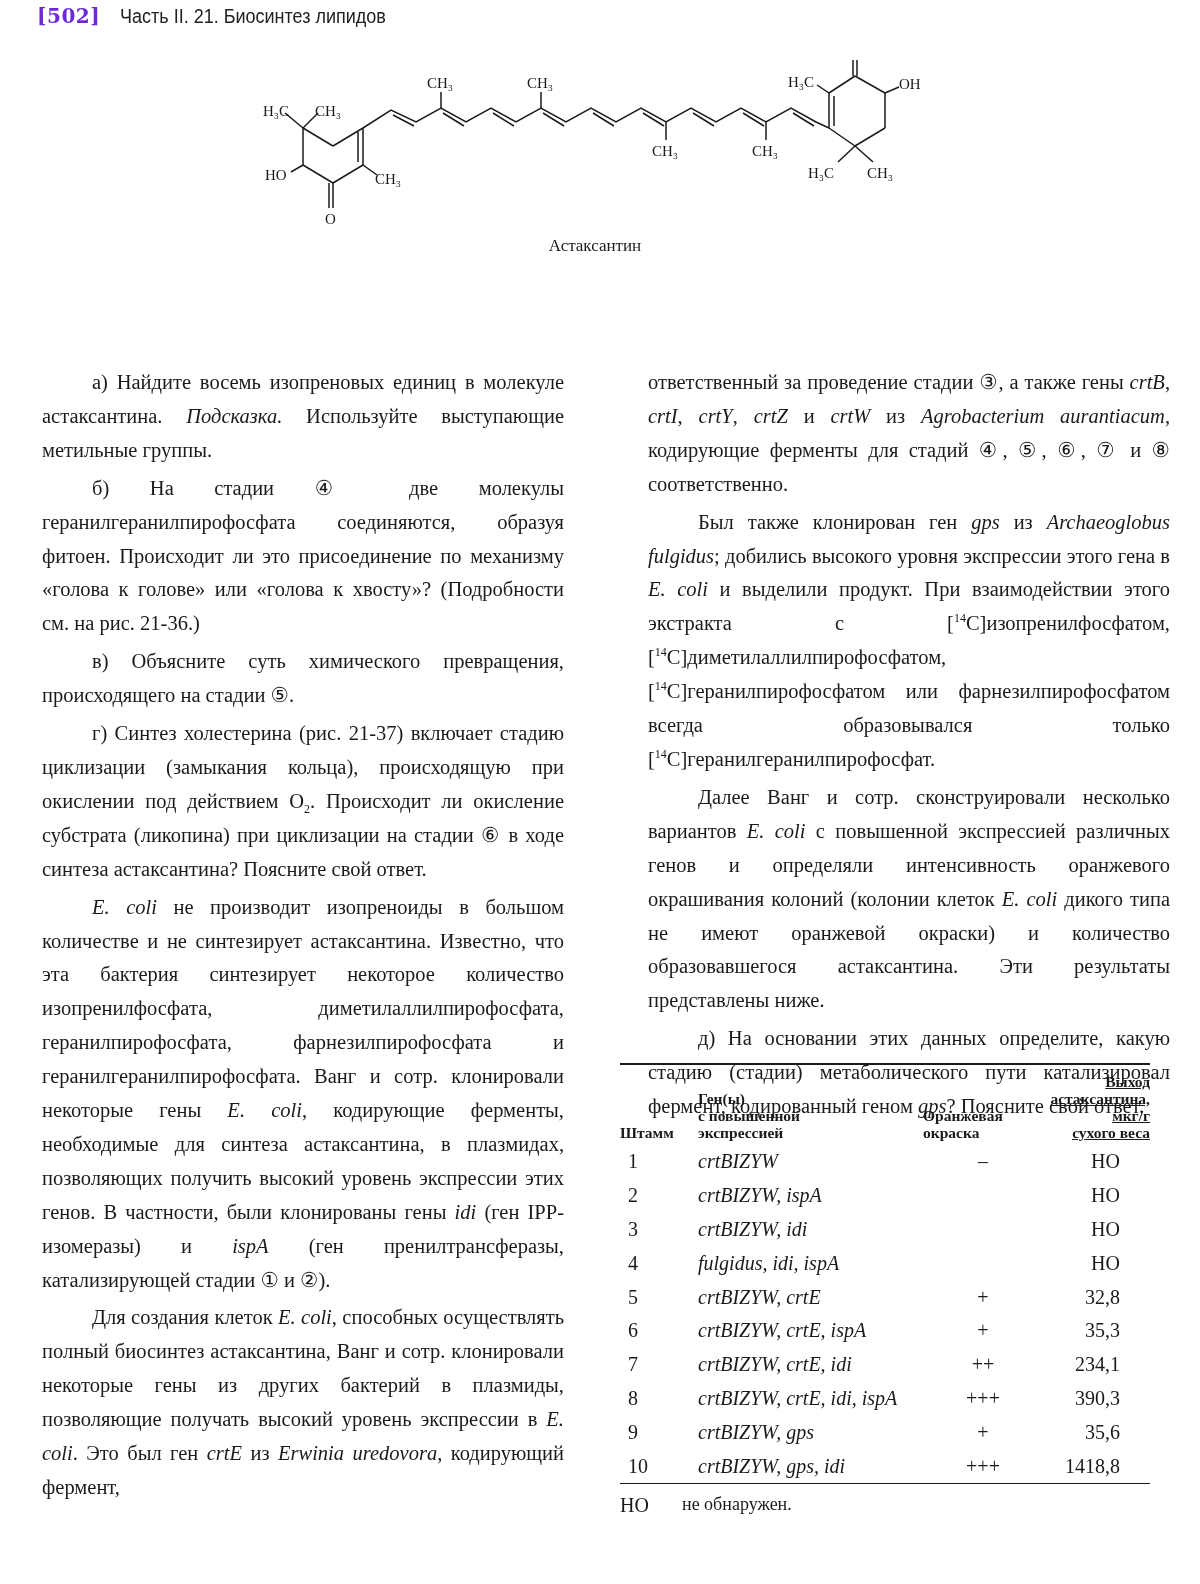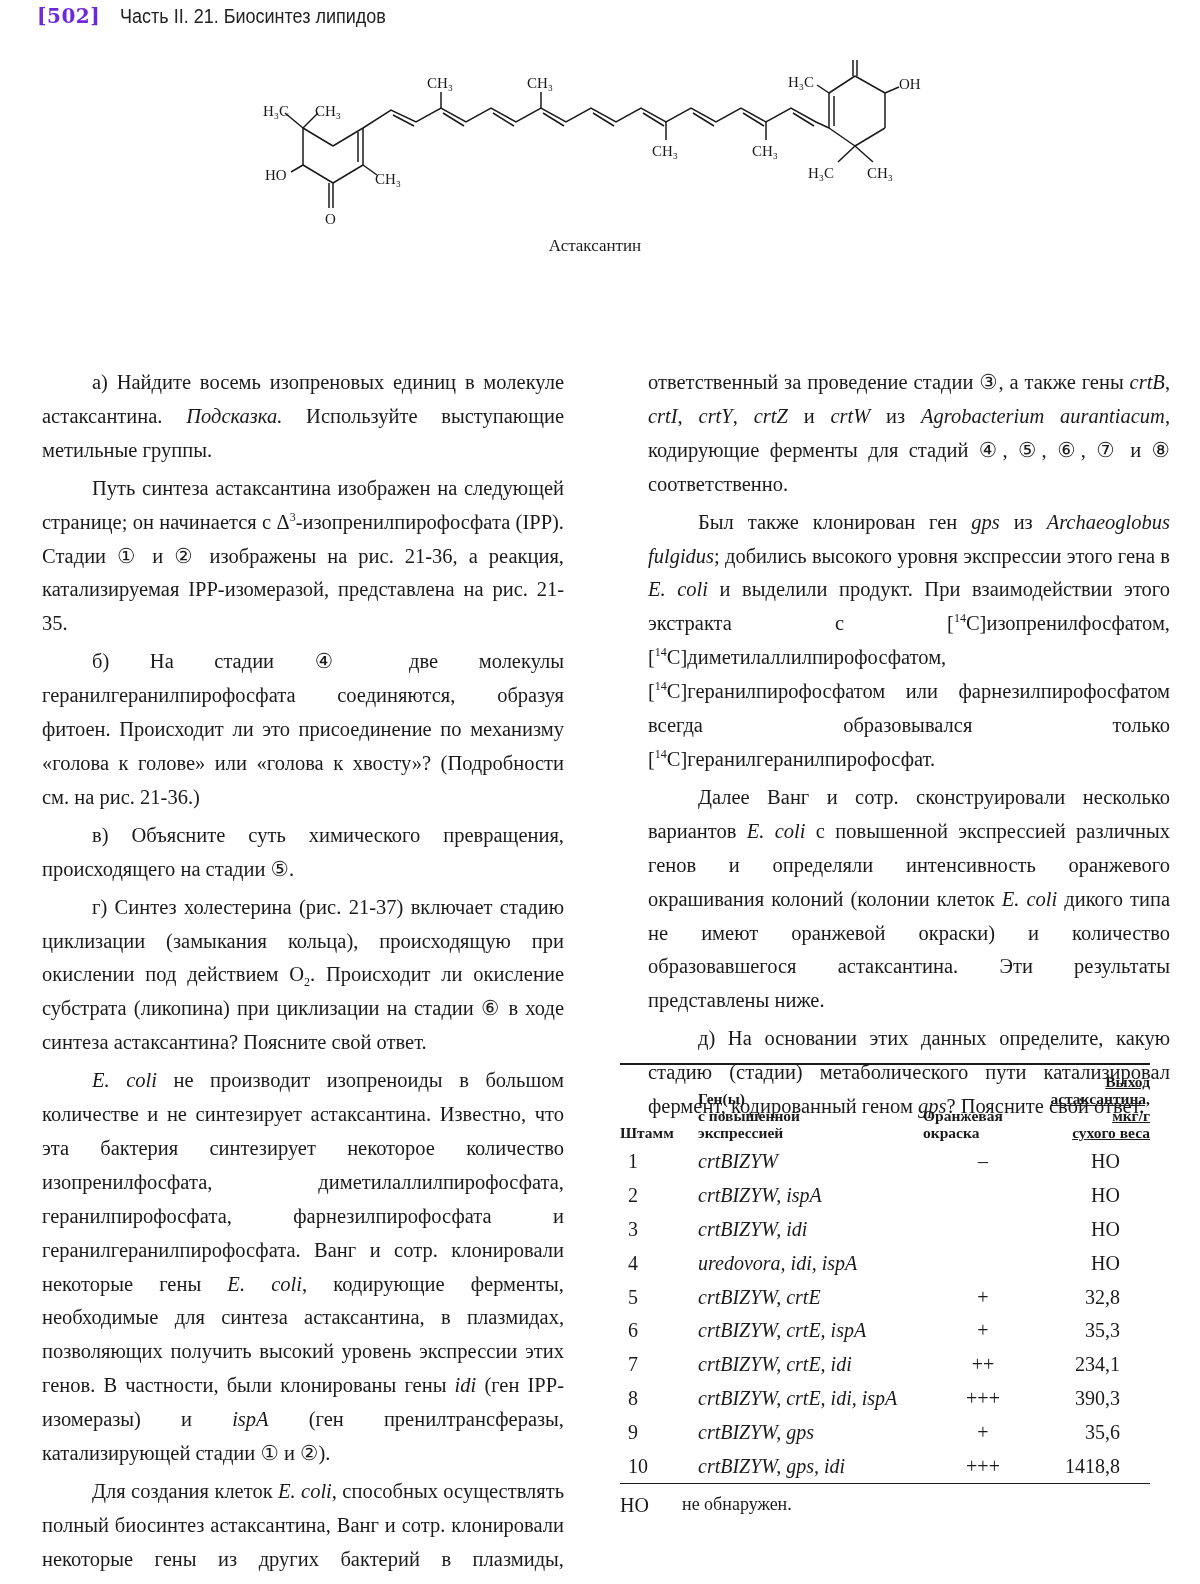--- a/index.html
+++ b/index.html
@@ -121,21 +121,20 @@
       <text x="533" y="29">H₃C</text>
       <text x="553" y="120">H₃C</text>
       <text x="612" y="120">CH₃</text>
     </g>
   </svg>
   <div class="caption">Астаксантин</div>
 </div>
 
 <div class="col left">
   <p class="ind">а) Найдите восемь изопреновых единиц в молекуле астаксантина. <i>Подсказка.</i> Используйте выступающие метильные группы.</p>
-  <p class="ind">Путь синтеза астаксантина изображен на следующей странице; он начинается с Δ<sup>3</sup>-изопренилпирофосфата (IPP). Стадии ① и ② изображены на рис. 21-36, а реакция, катализируемая IPP-изомеразой, представлена на рис. 21-35.</p>
   <p class="ind">б) На стадии ④ две молекулы геранилгеранилпирофосфата соединяются, образуя фитоен. Происходит ли это присоединение по механизму «голова к голове» или «голова к хвосту»? (Подробности см. на рис. 21-36.)</p>
   <p class="ind">в) Объясните суть химического превращения, происходящего на стадии ⑤.</p>
   <p class="ind">г) Синтез холестерина (рис. 21-37) включает стадию циклизации (замыкания кольца), происходящую при окислении под действием O<sub>2</sub>. Происходит ли окисление субстрата (ликопина) при циклизации на стадии ⑥ в ходе синтеза астаксантина? Поясните свой ответ.</p>
   <p class="ind"><i>E. coli</i> не производит изопреноиды в большом количестве и не синтезирует астаксантина. Известно, что эта бактерия синтезирует некоторое количество изопренилфосфата, диметилаллилпирофосфата, геранилпирофосфата, фарнезилпирофосфата и геранилгеранилпирофосфата. Ванг и сотр. клонировали некоторые гены <i>E. coli</i>, кодирующие ферменты, необходимые для синтеза астаксантина, в плазмидах, позволяющих получить высокий уровень экспрессии этих генов. В частности, были клонированы гены <i>idi</i> (ген IPP-изомеразы) и <i>ispA</i> (ген пренилтрансферазы, катализирующей стадии ① и ②).</p>
   <p class="ind">Для создания клеток <i>E. coli</i>, способных осуществлять полный биосинтез астаксантина, Ванг и сотр. клонировали некоторые гены из других бактерий в плазмиды, позволяющие получать высокий уровень экспрессии в <i>E. coli</i>. Это был ген <i>crtE</i> из <i>Erwinia uredovora</i>, кодирующий фермент,</p>
 </div>
 
 <div class="col right">
   <p class="cont">ответственный за проведение стадии ③, а также гены <i>crtB</i>, <i>crtI</i>, <i>crtY</i>, <i>crtZ</i> и <i>crtW</i> из <i>Agrobacterium aurantiacum</i>, кодирующие ферменты для стадий ④, ⑤, ⑥, ⑦ и ⑧ соответственно.</p>
   <p class="ind">Был также клонирован ген <i>gps</i> из <i>Archaeoglobus fulgidus</i>; добились высокого уровня экспрессии этого гена в <i>E. coli</i> и выделили продукт. При взаимодействии этого экстракта с [<sup>14</sup>C]изопренилфосфатом, [<sup>14</sup>C]диметилаллилпирофосфатом, [<sup>14</sup>C]геранилпирофосфатом или фарнезилпирофосфатом всегда образовывался только [<sup>14</sup>C]геранилгеранилпирофосфат.</p>
@@ -168,21 +167,21 @@
           <td class="c-yield">НО</td>
         </tr>
         <tr>
           <td class="c-strain">3</td>
           <td class="c-genes">crtBIZYW, idi</td>
           <td class="c-color"></td>
           <td class="c-yield">НО</td>
         </tr>
         <tr>
           <td class="c-strain">4</td>
-          <td class="c-genes">uredovora, idi, ispA</td>
+          <td class="c-genes">fulgidus, idi, ispA</td>
           <td class="c-color"></td>
           <td class="c-yield">НО</td>
         </tr>
         <tr>
           <td class="c-strain">5</td>
           <td class="c-genes">crtBIZYW, crtE</td>
           <td class="c-color">+</td>
           <td class="c-yield">32,8</td>
         </tr>
         <tr>

